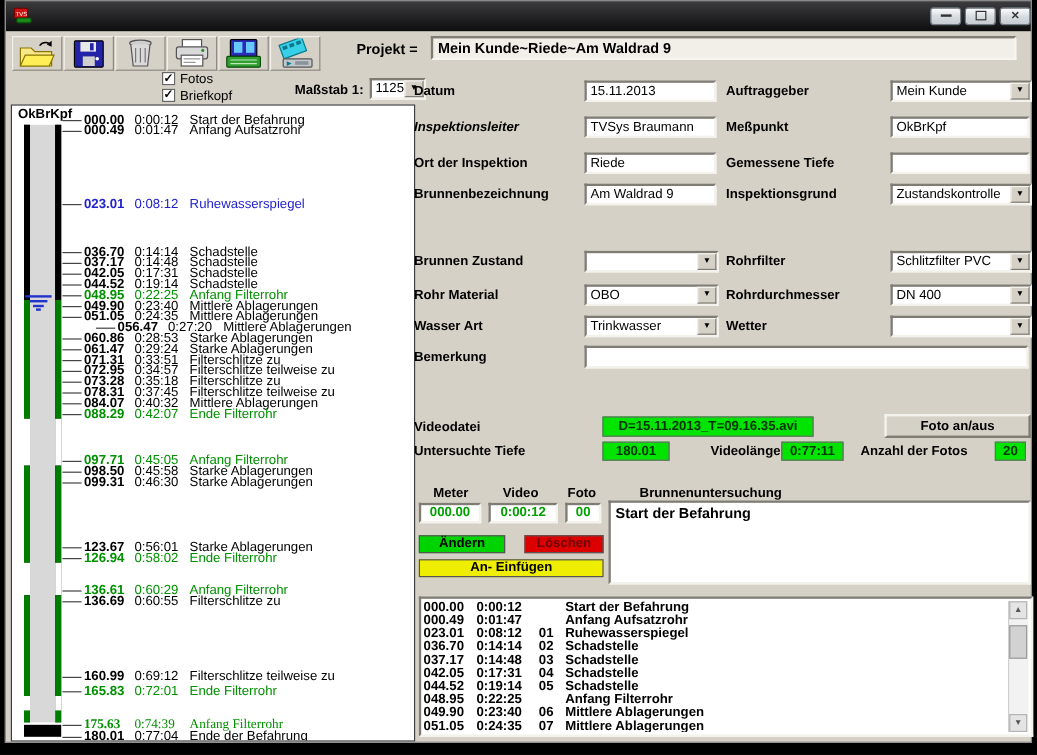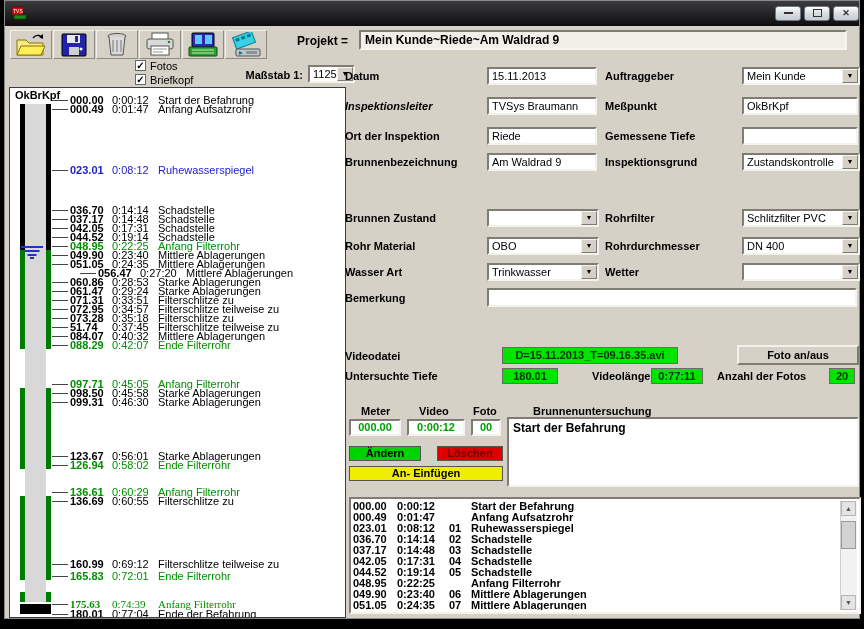--- a/index.html
+++ b/index.html
@@ -285,21 +285,21 @@
           <span class="ev-desc">Filterschlitze teilweise zu</span>
         </div>
         <div class="ev c-black" style="top: 226px;">
           <span class="ev-lead"></span>
           <span class="ev-depth">073.28</span>
           <span class="ev-time">0:35:18</span>
           <span class="ev-desc">Filterschlitze zu</span>
         </div>
         <div class="ev c-black" style="top: 235px;">
           <span class="ev-lead"></span>
-          <span class="ev-depth">51.74</span>
+          <span class="ev-depth">078.31</span>
           <span class="ev-time">0:37:45</span>
           <span class="ev-desc">Filterschlitze teilweise zu</span>
         </div>
         <div class="ev c-black" style="top: 244px;">
           <span class="ev-lead"></span>
           <span class="ev-depth">084.07</span>
           <span class="ev-time">0:40:32</span>
           <span class="ev-desc">Mittlere Ablagerungen</span>
         </div>
         <div class="ev c-green" style="top: 253px;">

